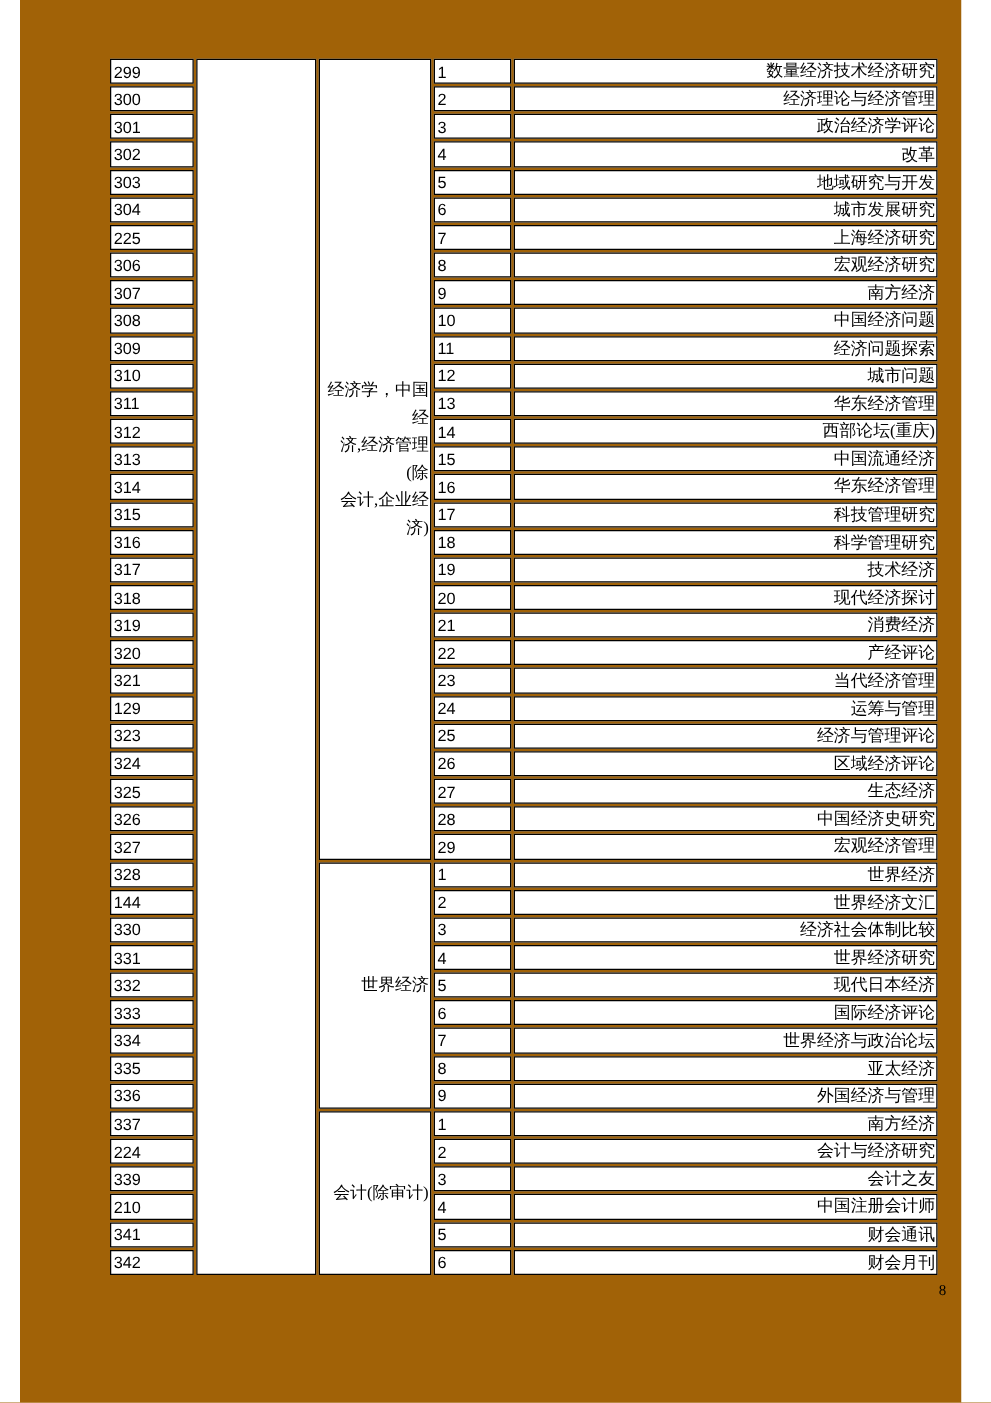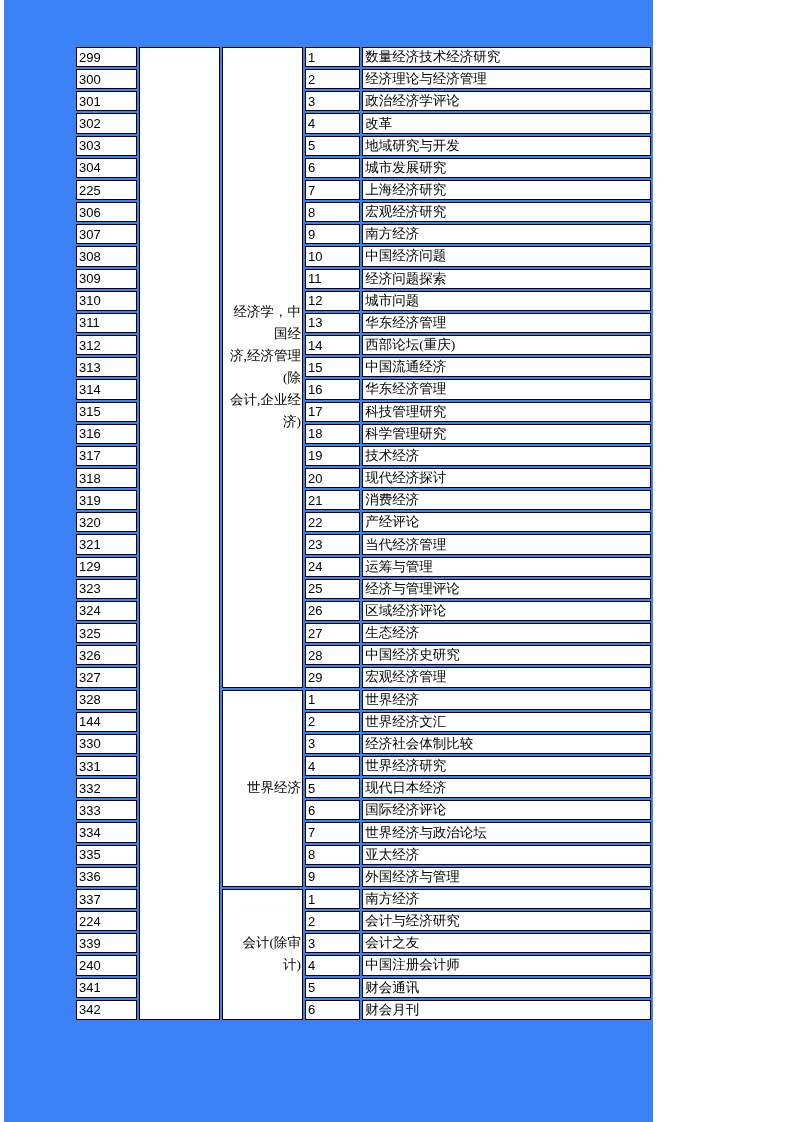--- a/index.html
+++ b/index.html
@@ -9,25 +9,25 @@
   body {
     width: 793px;
     height: 1122px;
     background: #ffffff;
     position: relative;
     font-family: "Liberation Serif", "DejaVu Serif", serif;
     color: #000;
   }
   .sheet {
     position: absolute;
-    left: 4px;
+    left: 16px;
     top: 0;
-    width: 649px;
+    width: 753px;
     height: 1122px;
-    background: #3b82f6;
+    background: #a16207;
     overflow: hidden;
   }
   table.journal-table {
     position: absolute;
     left: 70px;
     top: 45px;
     border-collapse: separate;
     border-spacing: 2px;
     table-layout: fixed;
   }
@@ -54,21 +54,21 @@
   td.c-empty   { width: 91px; }
   td.c-cat     {
     width: 85px;
     vertical-align: top;
     text-align: right;
     white-space: pre-line;
     line-height: 22px;
     padding: 0 1px;
   }
   td.c-seq     { width: 57px; }
-  td.c-journal { width: 334px; }
+  td.c-journal { width: 334px; text-align: right; }
   .page-number {
     position: absolute;
     left: 735px;
     top: 1025px;
     font-family: "Liberation Serif", "DejaVu Serif", serif;
     font-size: 12px;
     color: #000;
   }
 </style>
 </head>
@@ -282,21 +282,21 @@
           <td class="c-id num">224</td>
           <td class="c-seq num">2</td>
           <td class="c-journal cjk">会计与经济研究</td>
         </tr>
         <tr>
           <td class="c-id num">339</td>
           <td class="c-seq num">3</td>
           <td class="c-journal cjk">会计之友</td>
         </tr>
         <tr>
-          <td class="c-id num">240</td>
+          <td class="c-id num">210</td>
           <td class="c-seq num">4</td>
           <td class="c-journal cjk">中国注册会计师</td>
         </tr>
         <tr>
           <td class="c-id num">341</td>
           <td class="c-seq num">5</td>
           <td class="c-journal cjk">财会通讯</td>
         </tr>
         <tr>
           <td class="c-id num">342</td>

